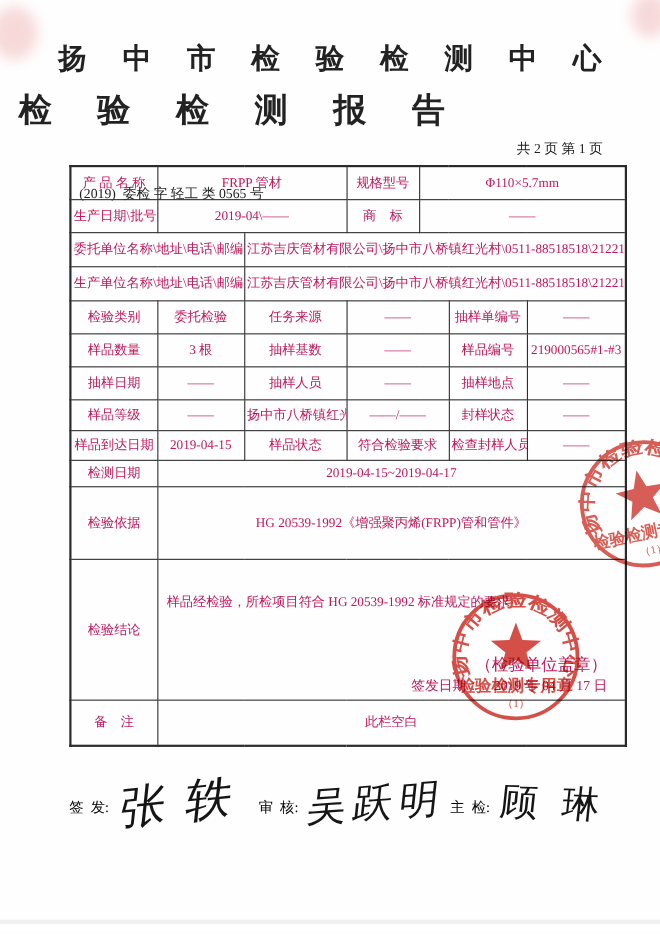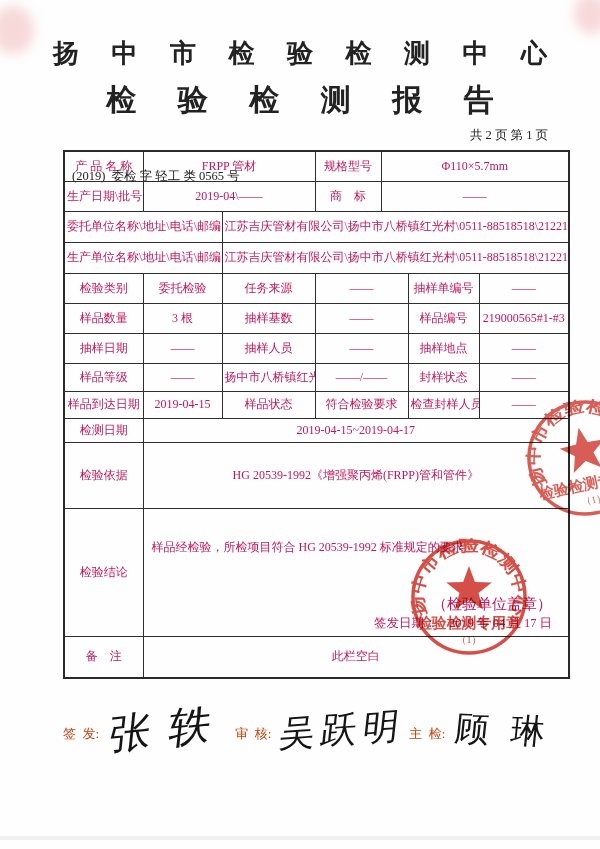--- a/index.html
+++ b/index.html
@@ -1,21 +1,21 @@
 <!DOCTYPE html>
 <html><head>
 <meta charset="utf-8">
 <style>
   html,body{margin:0;padding:0;background:#e8e8e8;}
   .page{position:relative;width:600px;height:849px;background:#fefefe;overflow:hidden;
         font-family:"Liberation Serif","DejaVu Serif",serif;color:#222;}
   
   .org-title{position:absolute;top:36px;left:0;width:600px;text-align:center;
              font-size:26px;font-weight:bold;letter-spacing:13px;padding-left:13px;box-sizing:border-box;white-space:pre;}
-  .report-title{position:absolute;top:80px;left:0;width:600px;text-align:center;
+  .report-title{position:absolute;top:80px;left:0;width:600px;
              font-size:30px;font-weight:bold;letter-spacing:17px;padding-left:17px;box-sizing:border-box;white-space:pre;}
   .report-no{position:absolute;top:126px;left:72px;font-size:12.5px;white-space:pre;margin-top:42px;}
   .page-info{position:absolute;top:127px;right:52px;font-size:12.5px;white-space:pre;}
   
   table.report{position:absolute;left:63px;top:150px;width:505px;border-collapse:collapse;
                table-layout:fixed;border:2px solid #2a2a2a;}
   table.report td{border:1.5px solid #2e2e2e;text-align:center;font-size:12px;
                   white-space:pre;padding:0 2px;overflow:hidden;color:#be185d;}
   td.left{text-align:left;padding-left:8px;}
   .small{font-size:11px;}
@@ -32,21 +32,21 @@
   .seal .seal-num{font-size:10px;font-weight:normal;}
   .seal-main{left:409px;top:537px;}
   .seal-side{left:525px;top:398px;transform:rotate(-12deg);opacity:.8;}
   .smudge{position:absolute;background:rgba(236,150,148,.35);filter:blur(6px);border-radius:50%;}
   .smudge-tl{left:-8px;top:6px;width:42px;height:48px;}
   .smudge-tr{left:574px;top:-6px;width:34px;height:40px;}
   .scan-edge{position:absolute;left:0;top:836px;width:600px;height:4px;background:rgba(0,0,0,.05);}
   
   .sign-row{position:absolute;left:63px;top:698px;width:510px;height:72px;
             display:flex;align-items:center;}
-  .sign-label{font-size:13px;white-space:pre;color:#c2410c;}
+  .sign-label{font-size:13px;white-space:pre;color:#000000;}
   .sig{display:inline-block;color:#151515;font-weight:normal;}
   .sig-1{font-size:42px;letter-spacing:18px;transform:rotate(-6deg) skewX(-12deg);margin:0 6px 10px 10px;}
   .sig-2{font-size:36px;letter-spacing:6px;transform:rotate(-4deg) skewX(-10deg);margin:0 4px 8px 8px;}
   .sig-3{font-size:34px;letter-spacing:22px;transform:rotate(2deg) skewX(-4deg);margin:0 0 6px 10px;}
 </style>
 </head>
 <body>
 
 <div class="page">
 

